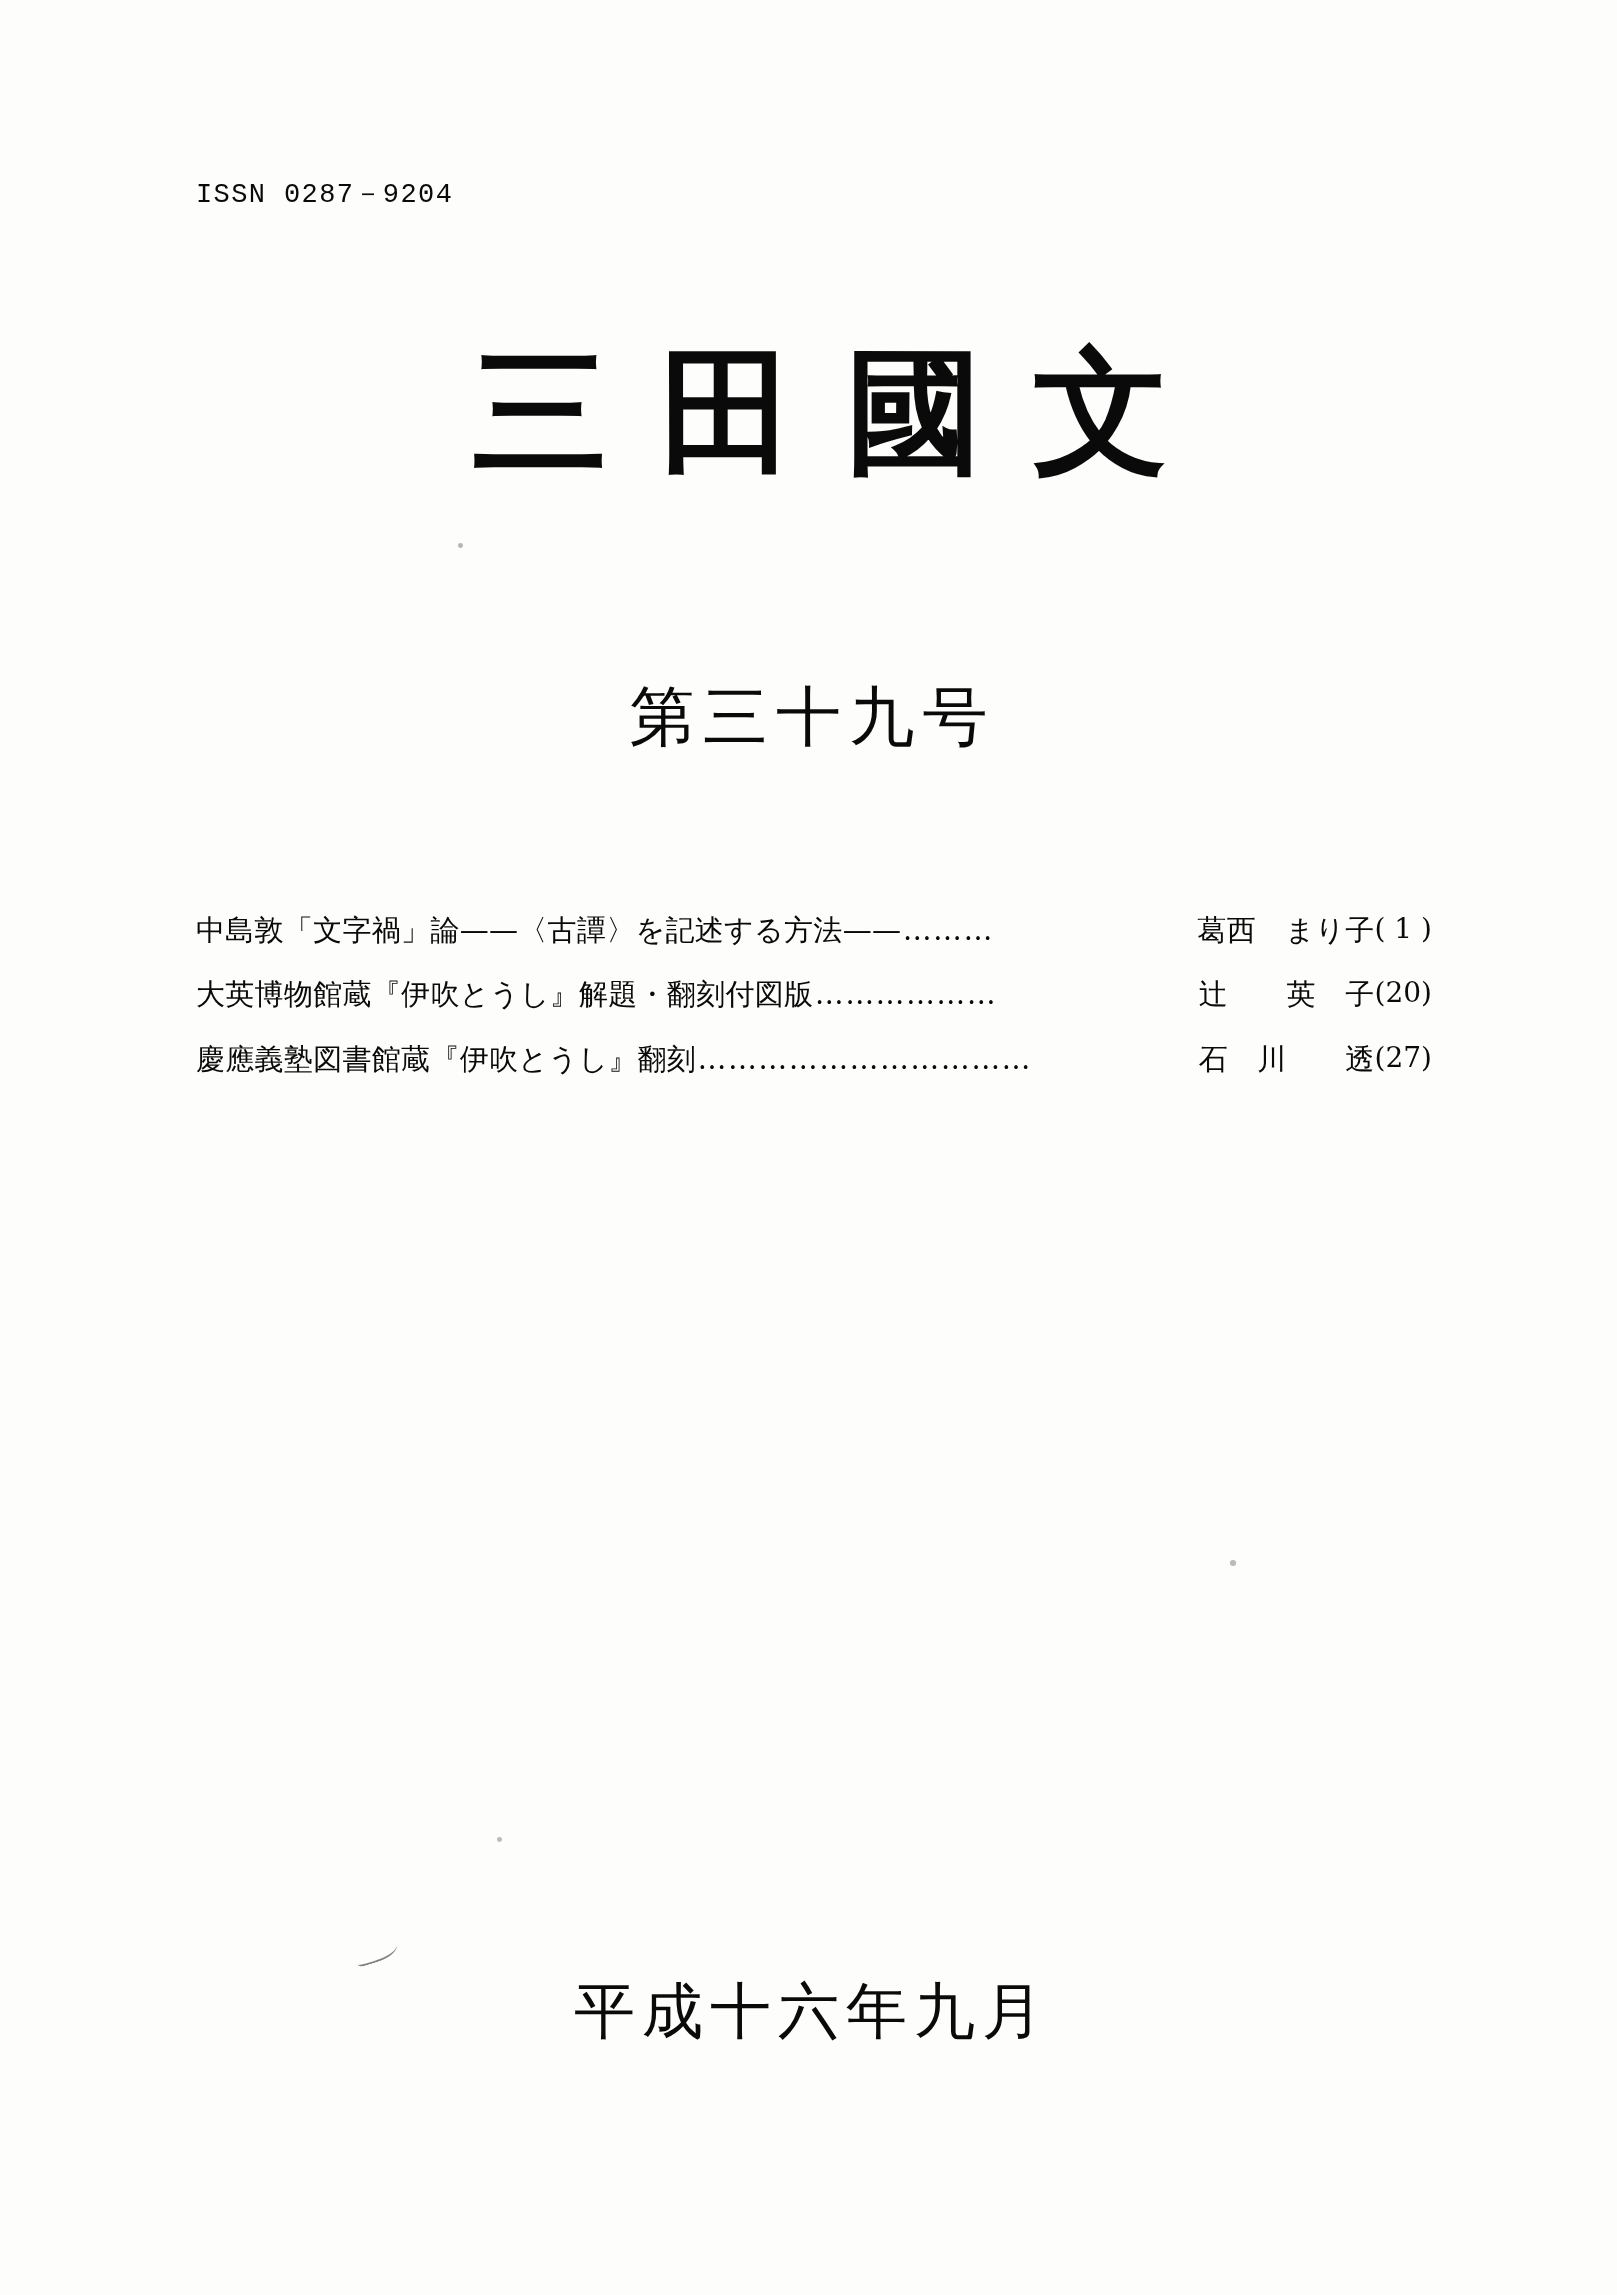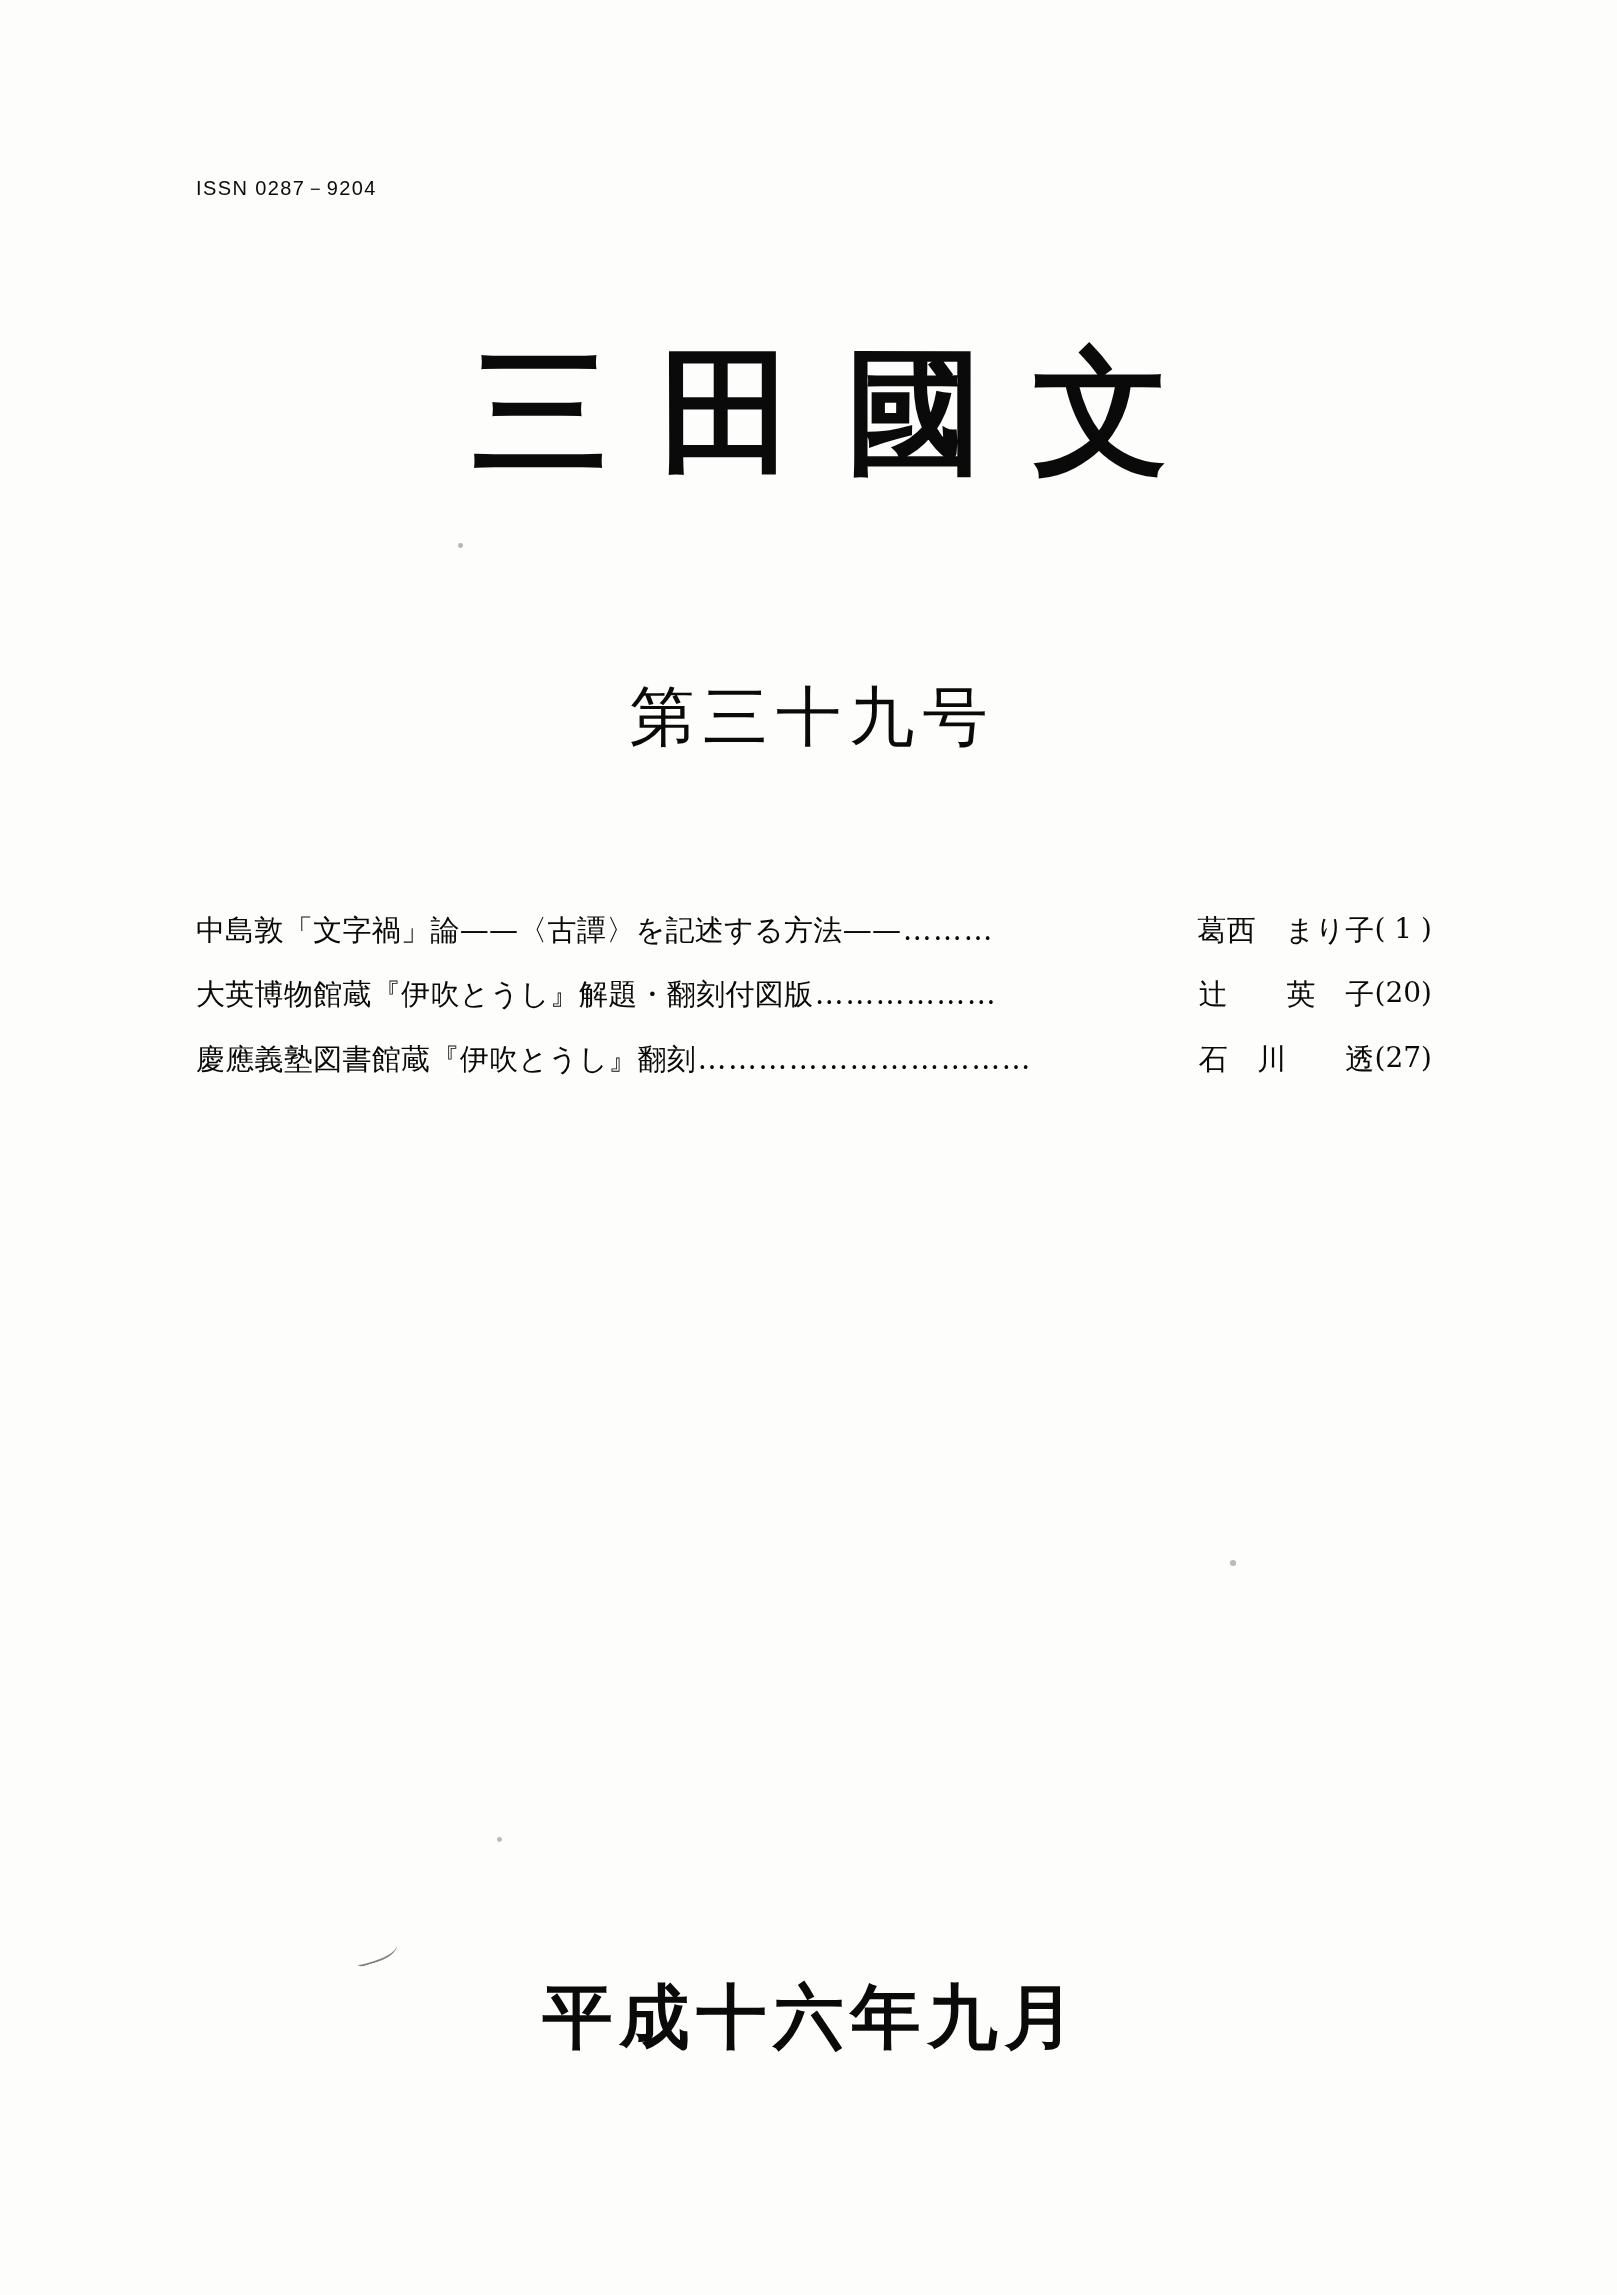--- a/index.html
+++ b/index.html
@@ -20,22 +20,22 @@
     position: absolute;
     inset: 0;
     background: #fdfdfb;
   }
 
   
   .issn {
     position: absolute;
     left: 196px;
     top: 175px;
-    font-family: Liberation Sans, sans-serif;
-    font-size: 20px;
+    font-family: Liberation Mono, monospace;
+    font-size: 27px;
     letter-spacing: 1.4px;
     white-space: nowrap;
   }
 
   
   .journal-title {
     position: absolute;
     left: 0;
     right: 0;
     top: 340px;
@@ -127,22 +127,22 @@
     opacity: .75;
   }
 
   
   .pub-date {
     position: absolute;
     left: 0;
     right: 0;
     top: 1971px;
     text-align: center;
-    font-size: 70px;
-    font-weight: 700;
+    font-size: 61px;
+    font-weight: 400;
     letter-spacing: 7px;
     text-indent: 7px;
     white-space: nowrap;
   }
 </style>
 </head>
 <body>
 
 <div class="page">
 

